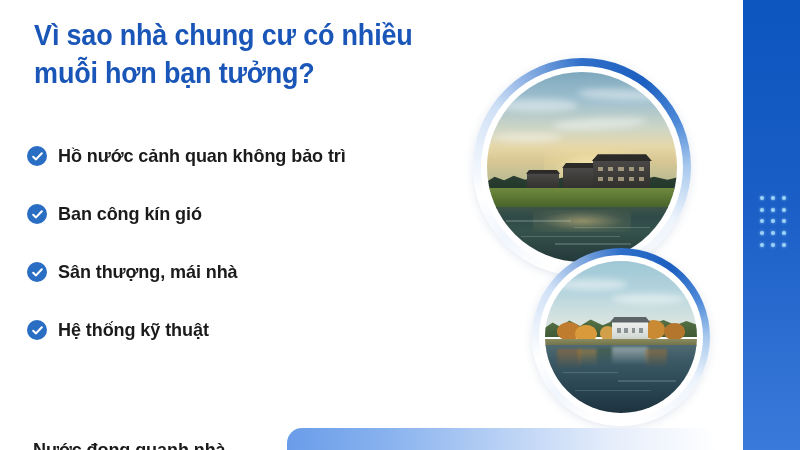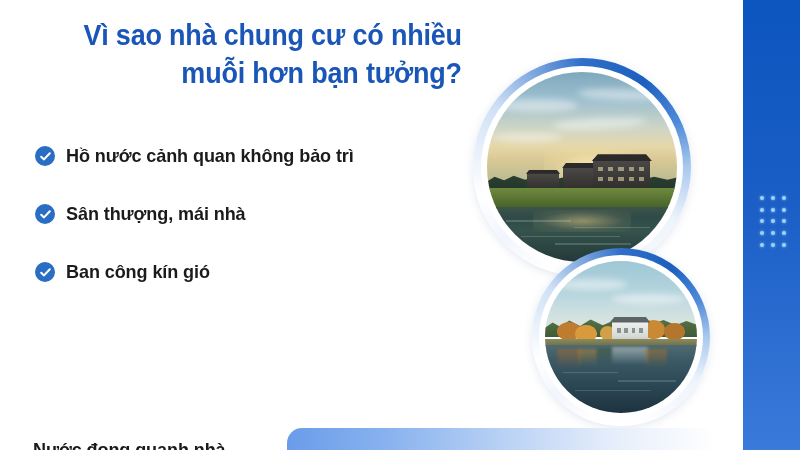--- a/index.html
+++ b/index.html
@@ -53,39 +53,39 @@
     background: #9ed2f7;
     box-shadow: 0 0 3px rgba(158,210,247,0.85);
   }
 
   
   #title-block {
     position: absolute;
     left: 18px;
     top: 16px;
     width: 460px;
-    text-align: right;
+    text-align: left;
   }
   #title-block .t-line {
     display: block;
     color: #1a56b8;
     font-family: "Liberation Sans Narrow", "Liberation Sans", sans-serif;
     font-weight: bold;
     font-size: 29px;
     line-height: 38px;
     letter-spacing: -0.2px;
     transform: scaleX(0.93);
     transform-origin: center center;
     white-space: nowrap;
   }
 
   
   #bullet-list {
     position: absolute;
-    left: 35px;
+    left: 27px;
     top: 140px;
     width: 430px;
   }
   .bullet-row {
     display: flex;
     align-items: center;
     height: 32px;
     margin-bottom: 26px;
   }
   .bullet-row:last-child { margin-bottom: 0; }
@@ -316,32 +316,40 @@
       </span>
       <span class="bullet-text">Hồ nước cảnh quan không bảo trì</span>
     </div>
 
     <div class="bullet-row">
       <span class="check-icon">
         <svg width="13" height="13" viewBox="0 0 13 13" aria-hidden="true">
           <path d="M2.2 6.8 L5.0 9.4 L10.8 3.3" fill="none" stroke="#ffffff" stroke-width="2.1" stroke-linecap="round" stroke-linejoin="round"></path>
         </svg>
       </span>
-      <span class="bullet-text">Sân thượng, mái nhà</span>
+      <span class="bullet-text">Ban công kín gió</span>
     </div>
 
     <div class="bullet-row">
       <span class="check-icon">
         <svg width="13" height="13" viewBox="0 0 13 13" aria-hidden="true">
           <path d="M2.2 6.8 L5.0 9.4 L10.8 3.3" fill="none" stroke="#ffffff" stroke-width="2.1" stroke-linecap="round" stroke-linejoin="round"></path>
         </svg>
       </span>
-      <span class="bullet-text">Ban công kín gió</span>
-    </div>
-
+      <span class="bullet-text">Sân thượng, mái nhà</span>
+    </div>
+
+    <div class="bullet-row">
+      <span class="check-icon">
+        <svg width="13" height="13" viewBox="0 0 13 13" aria-hidden="true">
+          <path d="M2.2 6.8 L5.0 9.4 L10.8 3.3" fill="none" stroke="#ffffff" stroke-width="2.1" stroke-linecap="round" stroke-linejoin="round"></path>
+        </svg>
+      </span>
+      <span class="bullet-text">Hệ thống kỹ thuật</span>
+    </div>
 
 
   </div>
 
   <div id="bullet-row-6">
     <span class="bullet-text">Nước đọng quanh nhà</span>
   </div>
 
   <div class="ring-outer" id="photo-1-outer"></div>
   <div class="ring-inner-white" id="photo-1-white"></div>

